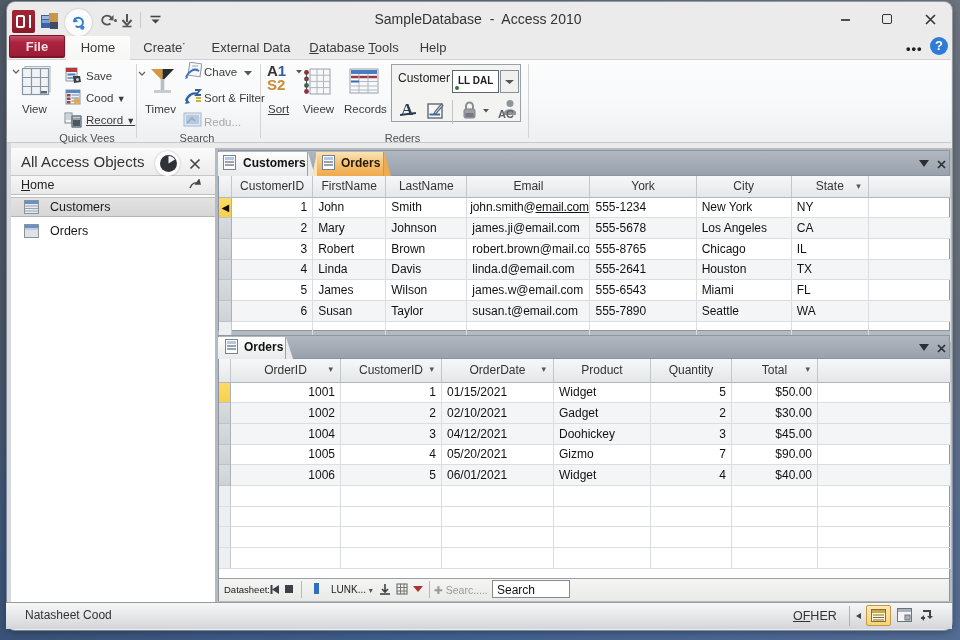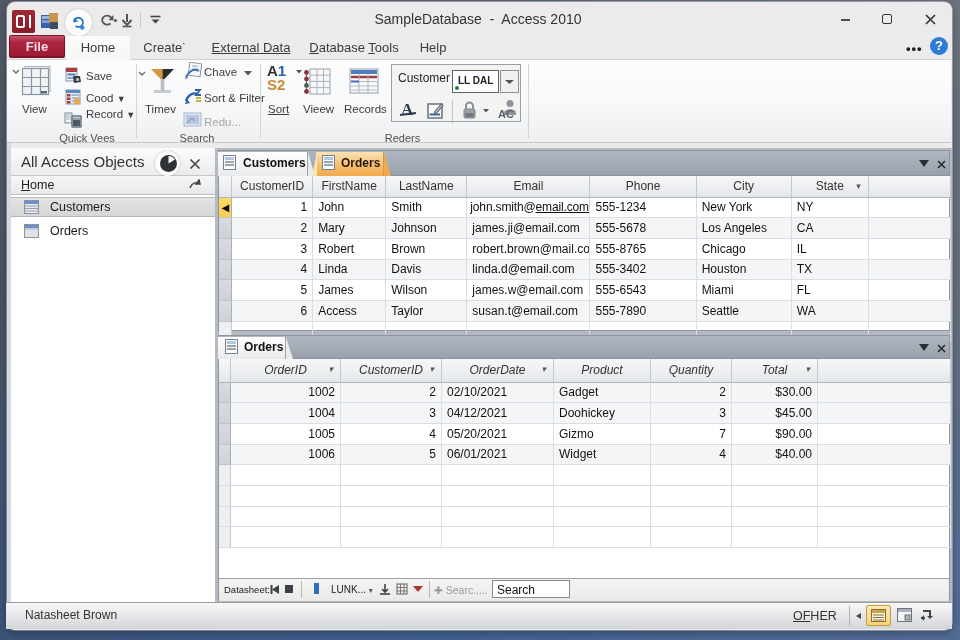--- a/index.html
+++ b/index.html
@@ -27,21 +27,21 @@
 #content { position:absolute; left:215px; top:148px; width:737px; height:454px; background:#b4bac2; }
 
 .docwin { position:absolute; background:#fff; border:1px solid #8e959f; }
 .tabbar { position:absolute; left:0; top:0; width:100%; height:25px;
   background:linear-gradient(#b0b7c0,#99a1ac); border-bottom:1px solid #8c939e; }
 table.sheet { border-collapse:separate; border-spacing:0; table-layout:fixed; }
 .sheet td { border-right:1px solid #dadee2; border-bottom:1px solid #dadee2; padding:0 5px; white-space:nowrap; overflow:hidden; font-size:12px; color:#111; height:20.7px; box-sizing:border-box; }
 .sheet tr.alt td { background:#f4f5f6; }
 .sheet td.r { text-align:right; }
 .sheet tr.hr td { background:linear-gradient(#f6f7f8,#e4e7ea); border-right:1px solid #c3c7cc; border-bottom:1px solid #b2b6bc; color:#333; text-align:center; height:21.5px; position:relative; }
-.sheet tr.hr2 td { height:23.5px;font-style:italic; }
+.sheet tr.hr2 td { height:23.5px; }
 .sheet td.selh { background:linear-gradient(#f0f1f2,#e2e4e6); border-right:1px solid #b6bac0; }
 .sheet tr td.sel { background:linear-gradient(#d8dbdf,#ced2d7); border-right:1px solid #aab0b6; border-bottom-color:#bfc3c9; padding:0; }
 .sheet tr td.sele { background:#edeff2; border-right:1px solid #c6cad0; padding:0; }
 .sheet td.sel.cur { background:linear-gradient(#fbdc66,#f8d04e); position:relative; }
 .harr { position:absolute; right:7px; top:5px; font-size:9px; color:#555; }
 .tri { position:absolute; left:2.5px; top:4.5px; font-size:10px; color:#111; }
 .tico { position:absolute; width:13px; height:15px; background:#fbfcfd; border:1px solid #7a828c; }
 .tico i { position:absolute; left:1px; top:1px; right:1px; height:3px; background:#b3c7e2; }
 .tico b { position:absolute; left:1px; top:5px; right:1px; height:1.5px; background:#9aa4ae; }
 .tico u { position:absolute; left:1px; top:8px; right:1px; height:1.5px; background:#9aa4ae; }
@@ -100,21 +100,21 @@
  <div class="abs" style="left:882px;top:14px;width:10px;height:10px;border:1.6px solid #333;border-radius:2px;"></div>
  <svg class="abs" style="left:925px;top:14px;" width="11" height="11">
       <path d="M1 1 L10 10 M10 1 L1 10" stroke="#333" stroke-width="1.6"></path>
     </svg>
 
  <div class="abs" style="left:8px;top:59px;width:943px;height:1px;background:#d2d2d4;"></div>
  <div class="abs" style="left:66px;top:36px;width:64px;height:24px;background:linear-gradient(#fcfcfb,#f6f6f5);border-radius:2px 2px 0 0;"></div>
  <div class="abs" style="left:9px;top:35px;width:56px;height:23px;background:linear-gradient(#c4556b,#ad2440 30%,#9c1c34);border:1px solid #7e1527;border-bottom-width:2px;border-radius:2px;color:#f3dfe3;font-size:13px;font-weight:bold;text-align:center;line-height:21px;">File</div>
  <div class="rtab" style="left:66px;width:64px;">Home</div>
  <div class="rtab" style="left:140px;width:50px;">Create˙</div>
- <div class="rtab" style="left:211px;width:80px;text-decoration:underline;">External Data</div>
+ <div class="rtab" style="left:211px;width:80px;">External Data</div>
  <div class="rtab" style="left:306px;width:96px;"><span style="text-decoration:underline">D</span>atabase <span style="text-decoration:underline">T</span>ools</div>
  <div class="rtab" style="left:413px;width:40px;">Help</div>
 
  <div class="abs" style="left:906px;top:41px;font-size:13px;letter-spacing:1px;color:#222;font-weight:bold;">•••</div>
  <div class="abs" style="left:930px;top:37px;width:18px;height:18px;border-radius:50%;background:#2e7cd6;color:#fff;font-size:13px;font-weight:bold;text-align:center;line-height:18px;">?</div>
 
  <div id="ribbon"></div>
  <div class="gsep" style="left:136px;"></div>
  <div class="gsep" style="left:260px;"></div>
  <div class="gsep" style="left:528px;"></div>
@@ -128,21 +128,21 @@
    <path d="M1.5 12.5 L27.5 12.5 M1.5 21.5 L27.5 21.5 M10.5 3.5 L10.5 29.5 M19.5 3.5 L19.5 29.5" stroke="#8995a2" stroke-width="1.2"></path>
    <rect x="20" y="26" width="6" height="2.5" fill="#5c6876"></rect>
  </svg>
  <div class="btxt" style="left:22px;top:103px;">View</div>
  <svg class="abs" style="left:12px;top:69px;" width="8" height="6">
       <path d="M1 1 L4 4 L7 1" stroke="#666" stroke-width="1.3" fill="none"></path>
     </svg>
 
  <div class="btxt" style="left:86px;top:70px;">Save</div>
  <div class="btxt" style="left:86px;top:92px;">Cood <span style="font-size:9px;">▼</span></div>
- <div class="btxt" style="left:86px;top:108px;">Record <span style="font-size:9px;">▼</span></div>
+ <div class="btxt" style="left:86px;top:114px;text-decoration:underline;">Record <span style="font-size:9px;">▼</span></div>
 
  <svg class="abs" style="left:65px;top:67px;" width="17" height="17" viewBox="0 0 17 17">
    <rect x="1" y="1" width="11" height="13" fill="#eef2f7" stroke="#8795a8" stroke-width="1"></rect>
    <rect x="1" y="1" width="11" height="4" fill="#b33b3b"></rect>
    <rect x="2.5" y="6.5" width="8" height="2" fill="#4f7ab8"></rect>
    <rect x="2.5" y="10" width="8" height="2" fill="#7aa0cc"></rect>
    <path d="M8 9 L15 9 L16 15 L9 16 Z" fill="#3a3f46"></path>
    <circle cx="12.5" cy="12.5" r="1.5" fill="#c8cdd3"></circle>
  </svg>
 
@@ -336,21 +336,21 @@
           <col style="width:77px">
           <col style="width:82px">
         </colgroup>
     <tbody>
           <tr class="hr">
             <td class="selh"></td>
             <td>CustomerID</td>
             <td>FirstName</td>
             <td>LastName</td>
             <td>Email</td>
-            <td>Phone</td>
+            <td>York</td>
             <td>City</td>
             <td>State<span class="harr">▾</span></td>
             <td></td>
           </tr>
     <tr>
             <td class="sel cur">
               <span class="tri">◀</span>
             </td>
             <td class="r">1</td>
             <td>John</td>
@@ -382,40 +382,40 @@
             <td>Chicago</td>
             <td>IL</td>
             <td></td>
           </tr>
     <tr class="alt">
             <td class="sel"></td>
             <td class="r">4</td>
             <td>Linda</td>
             <td>Davis</td>
             <td>linda.d@email.com</td>
-            <td>555-3402</td>
+            <td>555-2641</td>
             <td>Houston</td>
             <td>TX</td>
             <td></td>
           </tr>
     <tr>
             <td class="sel"></td>
             <td class="r">5</td>
             <td>James</td>
             <td>Wilson</td>
             <td>james.w@email.com</td>
             <td>555-6543</td>
             <td>Miami</td>
             <td>FL</td>
             <td></td>
           </tr>
     <tr class="alt">
             <td class="sel"></td>
             <td class="r">6</td>
-            <td>Access</td>
+            <td>Susan</td>
             <td>Taylor</td>
             <td>susan.t@email.com</td>
             <td>555-7890</td>
             <td>Seattle</td>
             <td>WA</td>
             <td></td>
           </tr>
     <tr style="height:8px;">
             <td class="sele"></td>
             <td></td>
@@ -460,20 +460,30 @@
           <tr class="hr hr2">
             <td class="selh"></td>
             <td>OrderID<span class="harr">▾</span></td>
             <td>CustomerID<span class="harr">▾</span></td>
             <td>OrderDate<span class="harr">▾</span></td>
             <td>Product</td>
             <td>Quantity</td>
             <td>Total<span class="harr">▾</span></td>
             <td></td>
           </tr>
+    <tr>
+            <td class="sel cur"></td>
+            <td class="r">1001</td>
+            <td class="r">1</td>
+            <td>01/15/2021</td>
+            <td>Widget</td>
+            <td class="r">5</td>
+            <td class="r">$50.00</td>
+            <td></td>
+          </tr>
     <tr class="alt">
             <td class="sel"></td>
             <td class="r">1002</td>
             <td class="r">2</td>
             <td>02/10/2021</td>
             <td>Gadget</td>
             <td class="r">2</td>
             <td class="r">$30.00</td>
             <td></td>
           </tr>
@@ -569,21 +579,21 @@
         <path d="M1 4.5 L11 4.5 M1 8 L11 8 M4.5 1 L4.5 11 M8 1 L8 11" stroke="#777" stroke-width="1"></path>
       </svg>
    <div class="abs" style="left:194px;top:250px;width:0;height:0;border-left:5px solid transparent;border-right:5px solid transparent;border-top:6.5px solid #a33;"></div>
    <div class="abs" style="left:210px;top:245px;width:1px;height:17px;background:#b8b8b8;"></div>
    <div class="abs" style="left:215px;top:248px;font-size:10.5px;color:#999;">✚ Searc.....</div>
    <div class="abs" style="left:273px;top:244px;width:78px;height:18px;background:#fff;border:1px solid #8a8a8a;"></div>
    <div class="abs" style="left:278px;top:247px;font-size:12px;color:#111;">Search</div>
  </div>
 
  <div id="statusbar"></div>
- <div class="abs" style="left:25px;top:608px;font-size:12px;color:#333;">Natasheet Brown</div>
+ <div class="abs" style="left:25px;top:608px;font-size:12px;color:#333;">Natasheet Cood</div>
  <div class="abs" style="left:793px;top:609px;font-size:12.5px;color:#333;"><span style="text-decoration:underline">OF</span>HER</div>
  <div class="abs" style="left:849px;top:606px;width:1px;height:20px;background:#b0b3b8;"></div>
  <div class="abs" style="left:856px;top:613px;width:0;height:0;border-top:3.5px solid transparent;border-bottom:3.5px solid transparent;border-right:5px solid #444;"></div>
 
  <div class="abs" style="left:866px;top:605px;width:25px;height:21px;background:linear-gradient(#fbe9b8,#f6d475);border:1px solid #c9973f;border-radius:2px;"></div>
  <svg class="abs" style="left:871px;top:609px;" width="15" height="13" viewBox="0 0 15 13">
    <rect x="0.5" y="0.5" width="14" height="12" fill="#fdf6e3" stroke="#8a6d31"></rect>
    <rect x="1" y="1" width="13" height="3" fill="#c8a84b"></rect>
    <path d="M2 6 L13 6 M2 8.5 L13 8.5 M2 11 L13 11" stroke="#8a6d31" stroke-width="1"></path>
  </svg>

